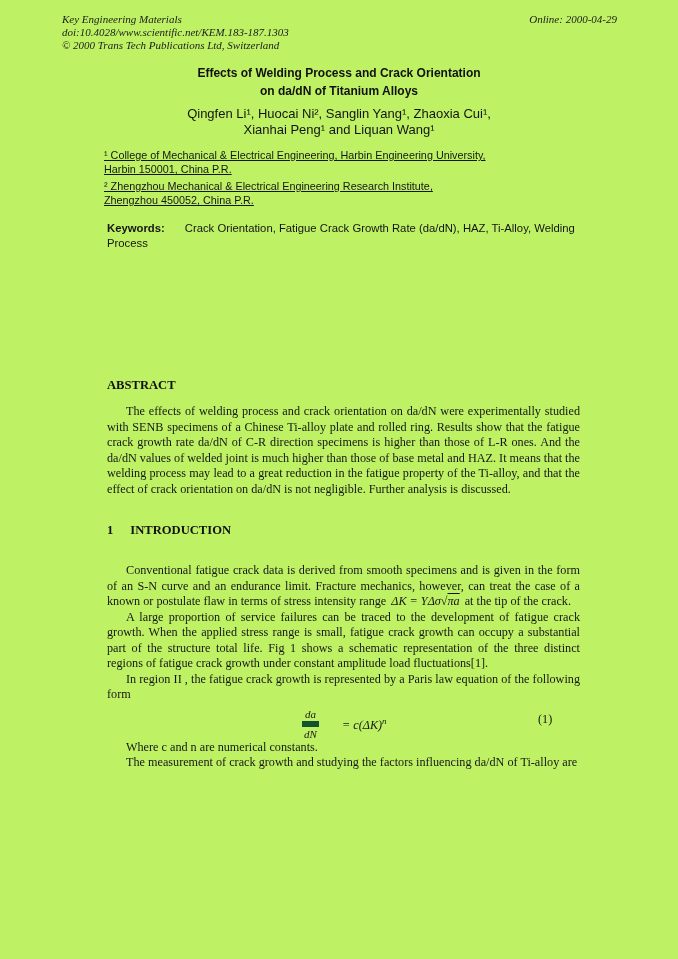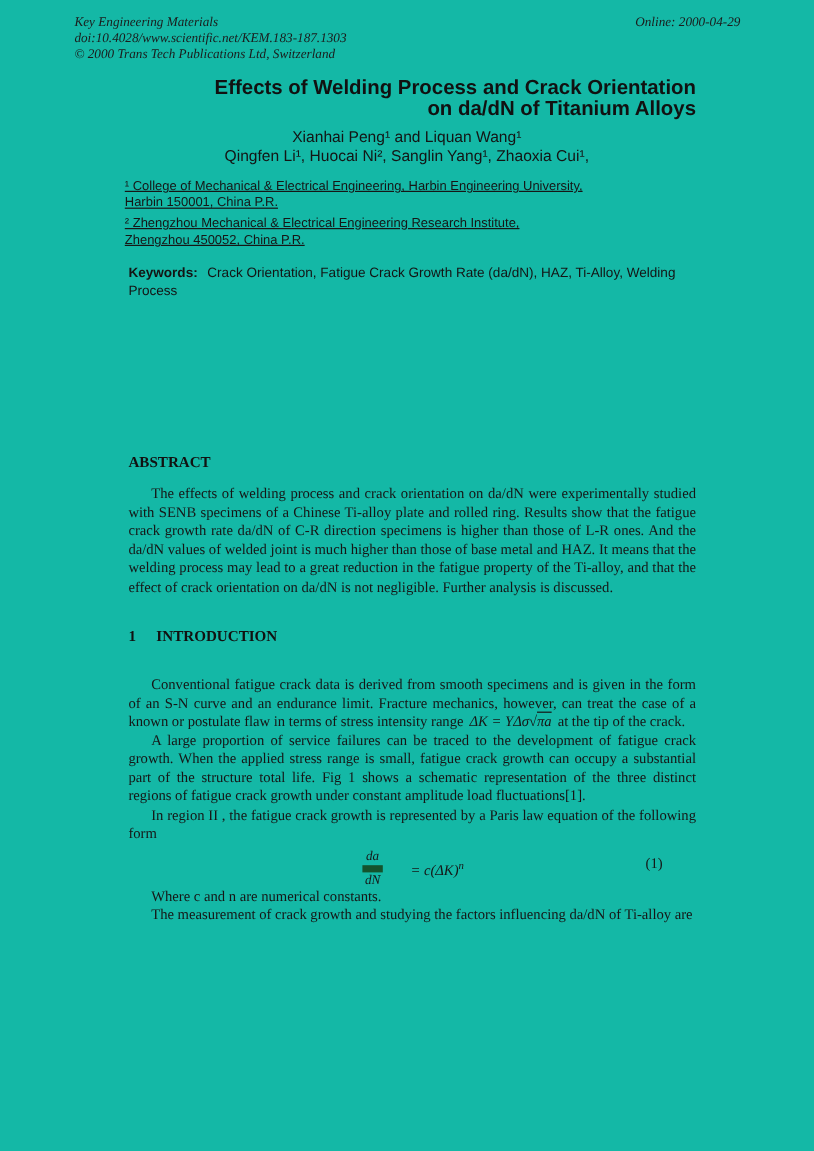--- a/index.html
+++ b/index.html
@@ -1,21 +1,21 @@
 <!DOCTYPE html>
 <html><head>
 <meta charset="utf-8">
 <style>
   html, body { margin: 0; padding: 0; background: #e8e8e8; }
   #page {
     position: relative;
     width: 678px;
     height: 959px;
     margin: 0 auto;
-    background: #14b8a6;
+    background: #bef264;
     color: #161616;
     font-family: "Liberation Serif", serif;
     overflow: hidden;
   }
 
   
   .hdr {
     position: absolute; left: 62px; top: 13px;
     font: italic 11px/12.8px "Liberation Serif", serif;
     color: #1b1b1b;
@@ -23,23 +23,23 @@
   .hdr div { white-space: nowrap; }
   .online {
     position: absolute; right: 61px; top: 13px;
     font: italic 11px/12.8px "Liberation Serif", serif;
     color: #1b1b1b; white-space: nowrap;
   }
 
   
   .title {
     position: absolute; left: 98px; width: 482px; top: 64px;
-    text-align: right;
+    text-align: center;
     font-family: "Liberation Sans", sans-serif;
-    font-weight: bold; font-size: 17px; line-height: 18px;
+    font-weight: bold; font-size: 12px; line-height: 18px;
     color: #111;
   }
   .authors {
     position: absolute; left: 88px; width: 502px; top: 106px;
     text-align: center;
     font-family: "Liberation Sans", sans-serif;
     font-size: 13px; line-height: 15.5px; color: #141414;
   }
   .affils {
     position: absolute; left: 104px; width: 502px; top: 148px;
@@ -49,21 +49,21 @@
   }
   .affil + .affil { margin-top: 3px; }
 
   
   .keywords {
     position: absolute; left: 107px; width: 474px; top: 221px;
     font-family: "Liberation Sans", sans-serif;
     font-size: 11.3px; line-height: 14.6px; color: #141414;
     text-align: left;
   }
-  .keywords b { margin-right: 8px; }
+  .keywords b { margin-right: 20px; }
 
   
   .sect-h {
     position: absolute; left: 107px;
     font-family: "Liberation Serif", serif;
     font-weight: bold; font-size: 12.6px; color: #111;
     white-space: nowrap;
   }
   .abstract-h { top: 378px; }
   .intro-h { top: 523px; }
@@ -122,22 +122,22 @@
     <div>© 2000 Trans Tech Publications Ltd, Switzerland</div>
   </div>
   <div class="online">Online: 2000-04-29</div>
 
   <div class="title">
     <div>Effects of Welding Process and Crack Orientation</div>
     <div>on da/dN of Titanium Alloys</div>
   </div>
 
   <div class="authors">
+    <div>Qingfen Li¹, Huocai Ni², Sanglin Yang¹, Zhaoxia Cui¹,</div>
     <div>Xianhai Peng¹ and Liquan Wang¹</div>
-    <div>Qingfen Li¹, Huocai Ni², Sanglin Yang¹, Zhaoxia Cui¹,</div>
   </div>
 
   <div class="affils">
     <div class="affil">
       <div>¹ College of Mechanical &amp; Electrical Engineering, Harbin Engineering University,</div>
       <div>Harbin 150001, China P.R.</div>
     </div>
     <div class="affil">
       <div>² Zhengzhou Mechanical &amp; Electrical Engineering Research Institute,</div>
       <div>Zhengzhou 450052, China P.R.</div>

